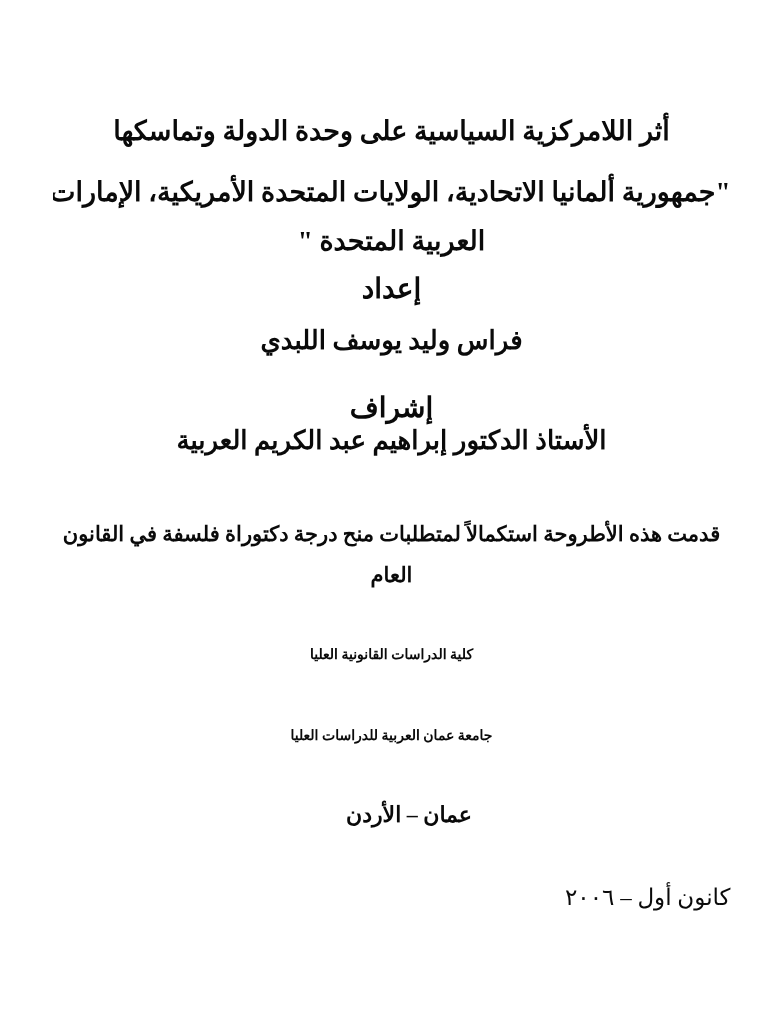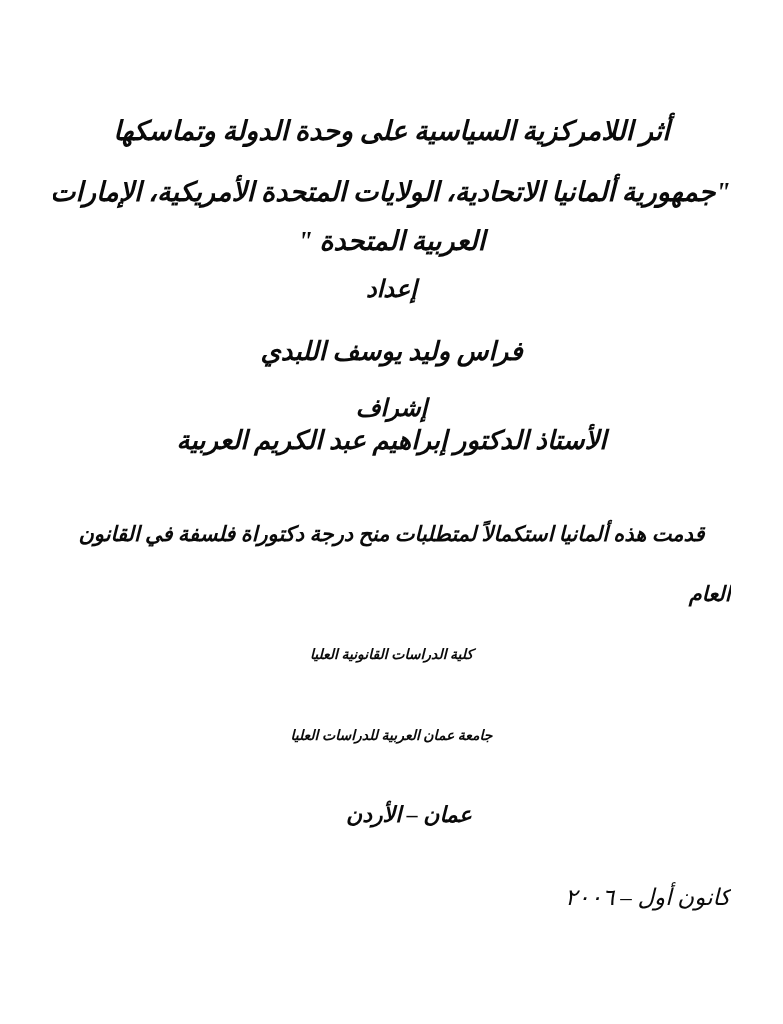--- a/index.html
+++ b/index.html
@@ -10,48 +10,47 @@
   .page {
     position: relative;
     width: 678px;
     height: 1024px;
     margin: 0 auto;
     background: #ffffff;
     overflow: hidden;
     direction: rtl;
     font-family: "Liberation Serif", "DejaVu Serif", serif;
     color: #0a0a0a;
-    font-style: italic;
   }
   .line {
     position: absolute;
     left: 0;
     right: 0;
     text-align: center;
     line-height: 40px;
     white-space: nowrap;
     font-weight: bold;
   }
   .title-line   { font-size: 27px; }
-  .label-line   { font-size: 24px; }
+  .label-line   { font-size: 28px; }
   .name-line    { font-size: 26px; }
   .stmt-line    { font-size: 21px; }
   .inst-line    { font-size: 14px; }
   .loc-line     { font-size: 22px; }
   .date-line    { font-size: 23px; font-weight: normal; text-align: right; }
 
   .pos-title1     { top: 111px; }
   .pos-title2     { top: 172px; }
   .pos-title3     { top: 221px; }
   .pos-prep-label { top: 269px; }
-  .pos-author     { top: 332px; }
+  .pos-author     { top: 321px; }
   .pos-sup-label  { top: 388px; }
   .pos-supervisor { top: 421px; }
   .pos-stmt1      { top: 514px; }
-  .pos-stmt2      { top: 574px; text-align: right; }
+  .pos-stmt2      { top: 555px; }
   .pos-faculty    { top: 635px; }
   .pos-university { top: 716px; }
   .pos-location   { top: 795px; padding-left: 35px; }
   .pos-date       { top: 878px; }
 </style>
 </head>
 <body>
 
 <div class="page">
 
@@ -62,21 +61,21 @@
   <div class="line title-line pos-title3">العربية المتحدة "</div>
 
   <div class="line label-line pos-prep-label">إعداد</div>
 
   <div class="line name-line pos-author">فراس وليد يوسف اللبدي</div>
 
   <div class="line label-line pos-sup-label">إشراف</div>
 
   <div class="line name-line pos-supervisor">الأستاذ الدكتور إبراهيم عبد الكريم العربية</div>
 
-  <div class="line stmt-line pos-stmt1">قدمت هذه ألمانيا استكمالاً لمتطلبات منح درجة دكتوراة فلسفة في القانون</div>
+  <div class="line stmt-line pos-stmt1">قدمت هذه الأطروحة استكمالاً لمتطلبات منح درجة دكتوراة فلسفة في القانون</div>
 
   <div class="line stmt-line pos-stmt2">العام</div>
 
   <div class="line inst-line pos-faculty">كلية الدراسات القانونية العليا</div>
 
   <div class="line inst-line pos-university">جامعة عمان العربية للدراسات العليا</div>
 
   <div class="line loc-line pos-location">عمان – الأردن</div>
 
   <div class="line date-line pos-date">كانون أول – ٢٠٠٦</div>

